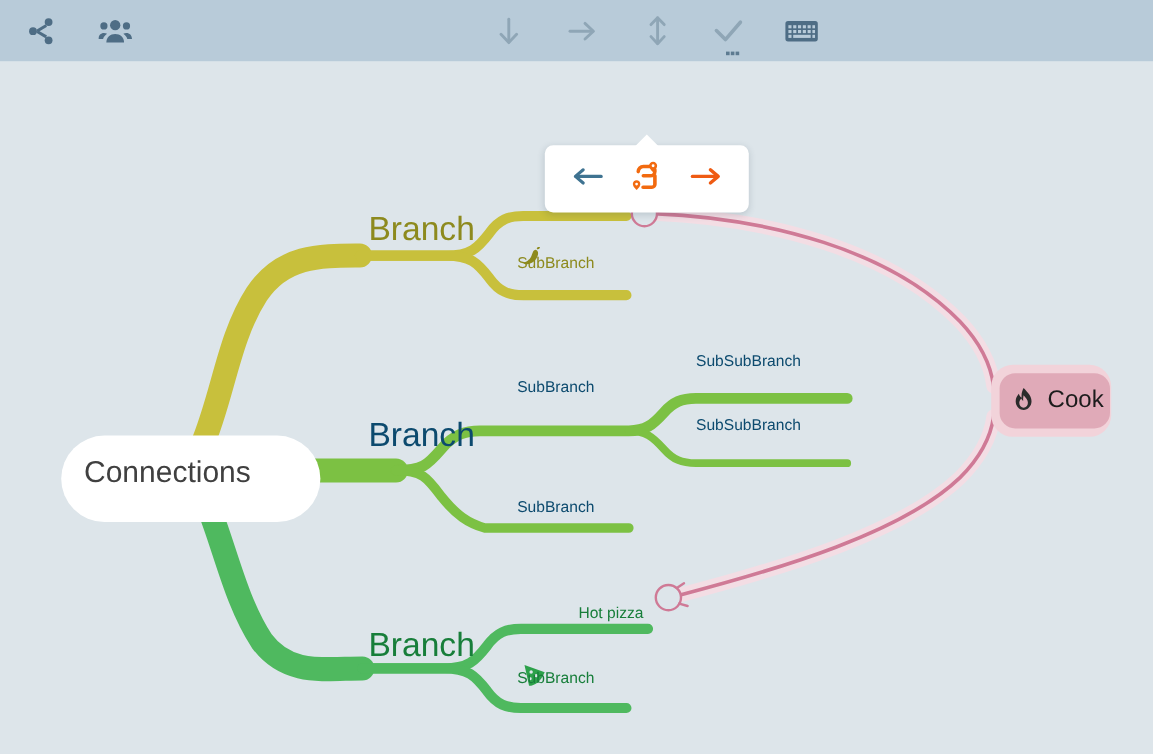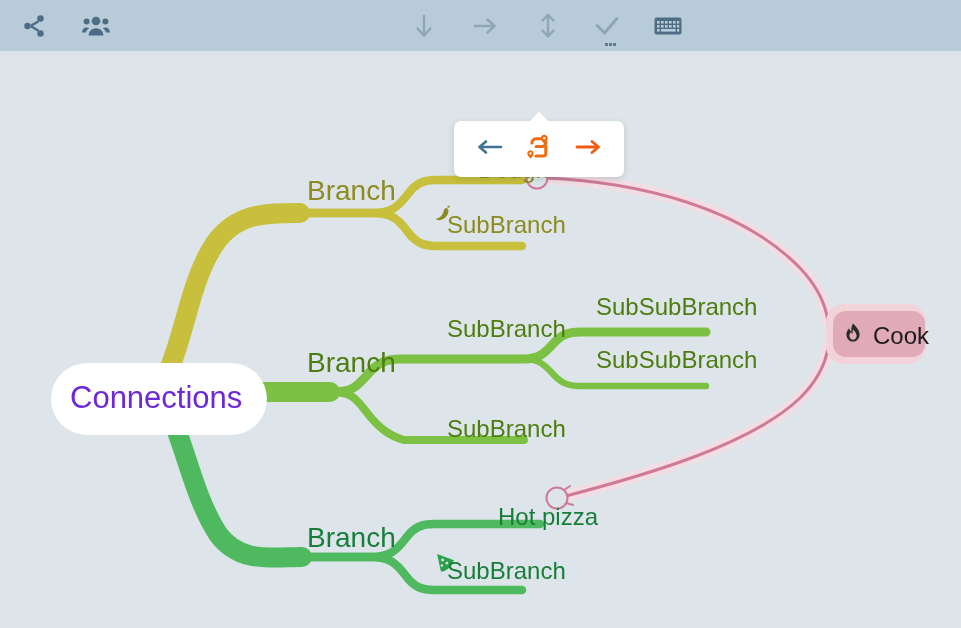--- a/index.html
+++ b/index.html
@@ -113,33 +113,32 @@
   }
 
   
   .node-label {
     position: absolute;
     white-space: nowrap;
     cursor: default;
     user-select: none;
   }
   .lbl-root {
-    font-size: 31px;
-    color: #6d28d9;
+    font-size: 25px;
+    color: #404040;
     left: 70px; top: 380px;
   }
   .lbl-branch {
     font-size: 28px;
   }
   .lbl-sub {
-    font-size: 24px;
-    margin-left: 16px;
+    font-size: 13px;
   }
   .c-yellow { color: #8d8a1e; }
-  .c-green  { color: #4d7c0f; }
+  .c-green  { color: #0c4a6e; }
   .c-emer   { color: #177e3a; }
 
   .icon-inline {
     position: absolute;
     width: 22px; height: 22px;
   }
 </style>
 </head>
 <body>
 
@@ -322,21 +321,21 @@
   <div class="node-label lbl-sub c-emer" style="left:431px; top:506px;">SubBranch</div>
 
   <span class="icon-inline" style="left:841px; top:271px; width:24px; height:24px;">
     <svg width="24" height="24" viewBox="0 0 24 24" fill="#2b2b2b">
       <path d="M12 1.4 c3.4 3.6 6.6 6.6 6.6 11 c0 4-2.9 7.2-6.6 7.2 c-3.7 0-6.6-3.2-6.6-7.2
                c0-2.4 1.1-4.4 2.6-6.2 c0.5 1.6 1.3 2.8 2.4 3.2 c-0.4-2.9 0.3-5.6 1.6-8 z"></path>
       <path d="M12 7.4 c2 2.3 3.6 3.9 3.6 6.3 c0 2.3-1.6 4-3.6 4 c-2 0-3.6-1.7-3.6-4
                c0-1.4 0.7-2.6 1.7-3.7 c0.3 1 0.9 1.7 1.6 2 c-0.3-1.7 0.1-3.2 0.3-4.6 z" fill="#e0aab8"></path>
     </svg>
   </span>
-  <div class="node-label" style="left:873px; top:271px; font-size:24px; color:#1c1c1c;">Cook</div>
+  <div class="node-label" style="left:873px; top:271px; font-size:20px; color:#1c1c1c;">Cook</div>
 
   <div id="popup">
     <div class="pop-btn">
       <span>
         <svg width="30" height="20" viewBox="0 0 30 20" fill="none" stroke="#3f7391" stroke-width="2.6" stroke-linecap="round" stroke-linejoin="round">
           <line x1="27" y1="10" x2="6" y2="10"></line>
           <polyline points="12,4.5 5.5,10 12,15.5"></polyline>
         </svg>
       </span>
     </div>

